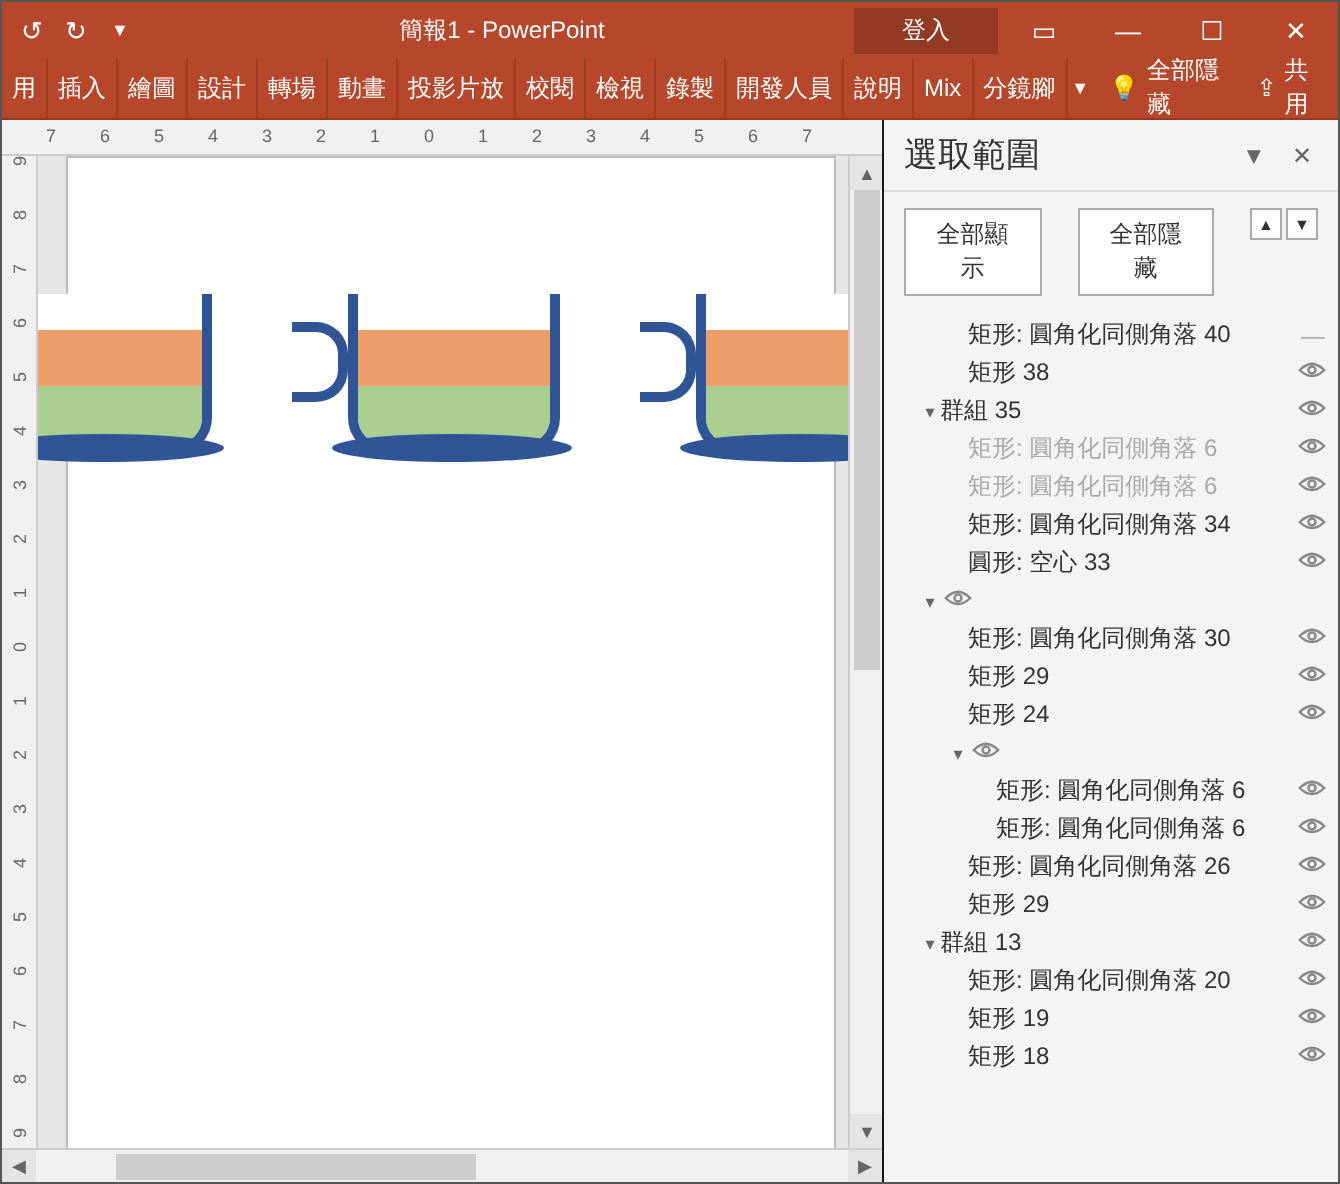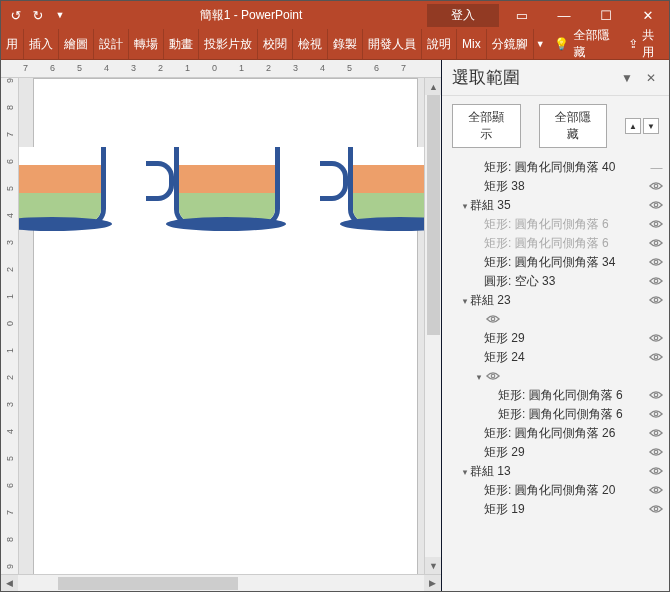--- a/index.html
+++ b/index.html
@@ -37,21 +37,21 @@
 .hscroll .track{flex:1;background:#f0f0f0;height:17px;position:relative}
 .hscroll .thumb{position:absolute;height:13px;top:2px;background:#cdcdcd;left:40px;width:180px}
 .vscroll{width:17px;background:#f0f0f0;border-left:1px solid #ccc;display:flex;flex-direction:column}
 .vscroll .btn{width:17px;height:17px;background:#e4e4e4;display:flex;align-items:center;justify-content:center;font-size:9px;color:#666}
 .vscroll .track{flex:1;position:relative}
 .vscroll .thumb{position:absolute;width:13px;left:2px;background:#cdcdcd;top:0;height:240px}
 .panel{width:228px;background:#f3f3f3;border-left:1px solid #0f172a;display:flex;flex-direction:column}
 .panel .head{display:flex;align-items:center;height:36px;padding:0 10px;border-bottom:1px solid #ddd}
 .panel .head .ptitle{flex:1;font-size:17px;color:#333}
 .panel .head .ic{width:16px;height:16px;display:flex;align-items:center;justify-content:center;color:#666;font-size:12px;margin-left:8px;cursor:pointer}
-.panel .toolbar{display:flex;align-items:center;gap:18px;padding:8px 10px}
+.panel .toolbar{display:flex;align-items:flex-start;gap:18px;padding:8px 10px}
 .panel .toolbar button{padding:4px 10px;background:#fff;border:1px solid #aaa;font-size:12px;cursor:pointer}
 .panel .toolbar .arrows{margin-left:auto;display:flex;gap:2px}
 .panel .toolbar .arrows div{width:16px;height:16px;border:1px solid #aaa;background:#fff;display:flex;align-items:center;justify-content:center;font-size:8px;cursor:pointer}
 .panel .tree{flex:1;overflow:auto;padding:2px 4px 2px 10px}
 .tree .item{display:flex;align-items:center;height:19px;font-size:12px;cursor:pointer;position:relative}
 .tree .item .arrow{width:10px;font-size:9px;color:#666;display:inline-flex;justify-content:center}
 .tree .item .label{flex:1;white-space:nowrap;overflow:hidden;text-overflow:ellipsis}
 .tree .item .eye{width:18px;text-align:center;color:#888;font-size:11px}
 .tree .item .line{width:18px;color:#aaa;text-align:center;letter-spacing:-1px}
 .tree .item.dim .label{color:#aaa}
@@ -256,28 +256,28 @@
         <div class="item d1">
           <span class="arrow"></span>
           <span class="label">圓形: 空心 33</span>
           <span class="eye"><svg viewBox="0 0 16 10">
               <path d="M1 5 Q8 -2 15 5 Q8 12 1 5 Z"></path>
               <circle cx="8" cy="5" r="2"></circle>
             </svg></span>
         </div>
         <div class="item d0">
           <span class="arrow">▾</span>
-          <span class="label">群組 23</span>
-          <span class="eye"><svg viewBox="0 0 16 10">
-              <path d="M1 5 Q8 -2 15 5 Q8 12 1 5 Z"></path>
-              <circle cx="8" cy="5" r="2"></circle>
-            </svg></span>
-        </div>
-        <div class="item d1">
-          <span class="arrow"></span>
+          <span class="eye"><svg viewBox="0 0 16 10">
+              <path d="M1 5 Q8 -2 15 5 Q8 12 1 5 Z"></path>
+              <circle cx="8" cy="5" r="2"></circle>
+            </svg></span>
+        </div>
+        <div class="item d1">
+          <span class="arrow"></span>
+          <span class="label">矩形: 圓角化同側角落 30</span>
           <span class="eye"><svg viewBox="0 0 16 10">
               <path d="M1 5 Q8 -2 15 5 Q8 12 1 5 Z"></path>
               <circle cx="8" cy="5" r="2"></circle>
             </svg></span>
         </div>
         <div class="item d1">
           <span class="arrow"></span>
           <span class="label">矩形 29</span>
           <span class="eye"><svg viewBox="0 0 16 10">
               <path d="M1 5 Q8 -2 15 5 Q8 12 1 5 Z"></path>
@@ -348,15 +348,23 @@
             </svg></span>
         </div>
         <div class="item d1">
           <span class="arrow"></span>
           <span class="label">矩形 19</span>
           <span class="eye"><svg viewBox="0 0 16 10">
               <path d="M1 5 Q8 -2 15 5 Q8 12 1 5 Z"></path>
               <circle cx="8" cy="5" r="2"></circle>
             </svg></span>
         </div>
+        <div class="item d1">
+          <span class="arrow"></span>
+          <span class="label">矩形 18</span>
+          <span class="eye"><svg viewBox="0 0 16 10">
+              <path d="M1 5 Q8 -2 15 5 Q8 12 1 5 Z"></path>
+              <circle cx="8" cy="5" r="2"></circle>
+            </svg></span>
+        </div>
       </div>
   </div>
 </div>
 
 </body></html>

